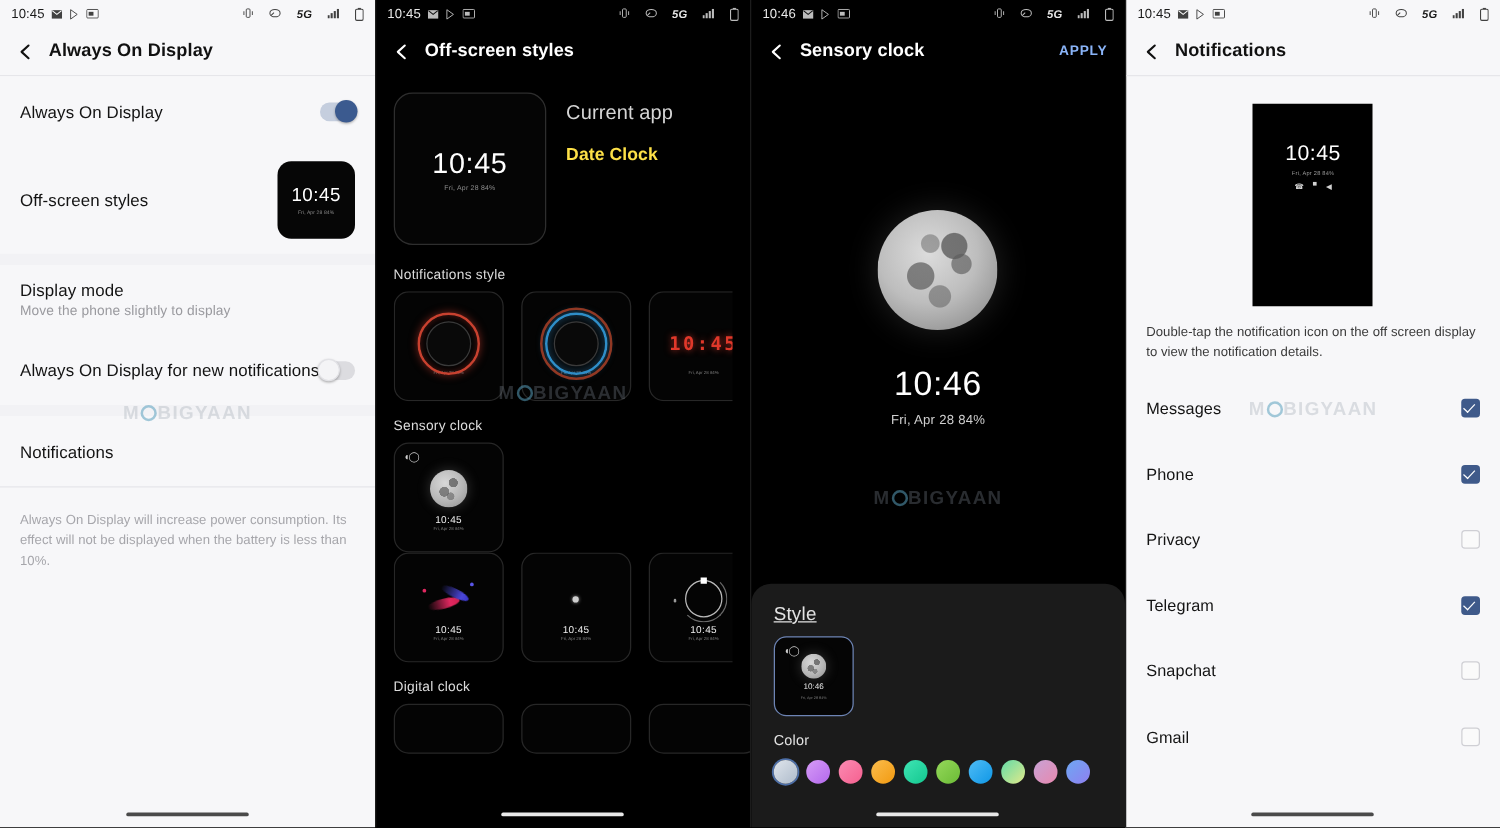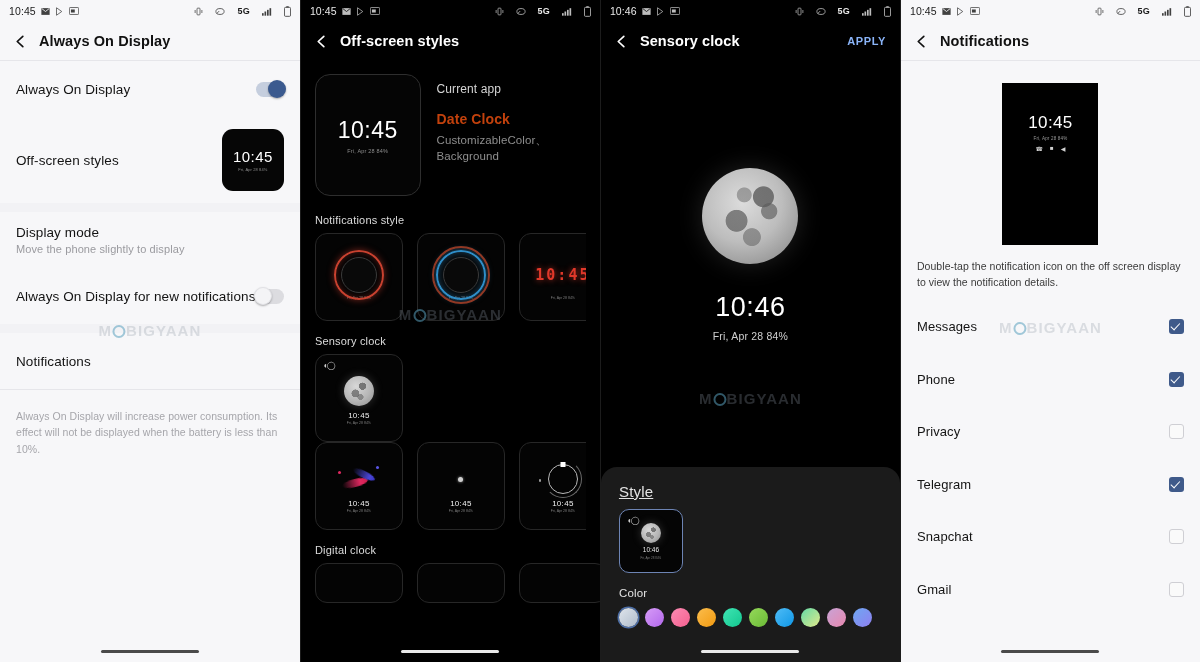--- a/index.html
+++ b/index.html
@@ -15,21 +15,21 @@
   .panel.dark  { background: #000000; }
   .panel + .panel { border-left: 1px solid #1c1c1c; }
 
   
   .statusbar {
     height: 22px; display: flex; align-items: center;
     padding: 0 9px; font-size: 10px; letter-spacing: .1px;
   }
   .statusbar .clock { font-size: 10.5px; font-weight: 500; }
   .sb-left { display: flex; align-items: center; gap: 5px; }
-  .sb-right { margin-left: auto; display: flex; align-items: center; gap: 12px; }
+  .sb-right { margin-left: auto; display: flex; gap: 12px; font-style: italic; }
   .light .statusbar { color: #1a1a1a; }
   .dark  .statusbar { color: #e8e8e8; }
   .sbicon { display: inline-block; opacity: .85; }
   .sbicon svg { display: block; }
   .nettext { font-size: 9px; font-weight: 600; letter-spacing: .2px; }
 
   
   .appbar { height: 38px; display: flex; align-items: center; padding: 0 14px; gap: 12px; }
   .appbar .title { font-size: 14.5px; font-weight: 600; letter-spacing: .1px; }
   .light .appbar { color: #111; }
@@ -95,22 +95,22 @@
   .preview-row { display: flex; gap: 16px; padding: 14px 0 4px 0; }
   .preview-card {
     width: 122px; height: 122px; border-radius: 15px;
     border: 1px solid #2e2e2e; background: #050505;
     display: flex; flex-direction: column; align-items: center; justify-content: center;
     gap: 4px;
   }
   .preview-card .t { font-size: 23px; font-weight: 300; color: #fff; letter-spacing: .5px; }
   .preview-card .d { font-size: 5.5px; color: #8f8f8f; letter-spacing: .2px; }
   .preview-meta { padding-top: 8px; display: flex; flex-direction: column; }
-  .preview-meta .k { font-size: 12px; color: #d5d5d5; letter-spacing: .1px; }
-  .preview-meta .n { font-size: 14px; font-weight: 700; color: #c2410c; margin-top: 15px; letter-spacing: .1px; }
+  .preview-meta .k { font-size: 16px; color: #d5d5d5; letter-spacing: .1px; }
+  .preview-meta .n { font-size: 14px; font-weight: 700; color: #fde047; margin-top: 15px; letter-spacing: .1px; }
   .preview-meta .s { font-size: 11.5px; color: #8e8e8e; margin-top: 6px; line-height: 1.35; letter-spacing: .1px; }
 
   .sec-title { font-size: 11px; color: #dcdcdc; margin: 14px 0 7px 0; letter-spacing: .2px; }
   .thumb-row { display: flex; gap: 14px; }
   .thumb {
     width: 88px; height: 88px; flex: 0 0 88px; border-radius: 12px;
     border: 1px solid #272727; background: #040404;
     position: relative; overflow: hidden;
     display: flex; flex-direction: column; align-items: center; justify-content: center;
   }
@@ -429,21 +429,20 @@
 
     <div class="p2-body">
       <div class="preview-row">
         <div class="preview-card">
           <span class="t">10:45</span>
           <span class="d">Fri, Apr 28  84%</span>
         </div>
         <div class="preview-meta">
           <span class="k">Current app</span>
           <span class="n">Date Clock</span>
-          <span class="s">CustomizableColor、Background</span>
         </div>
       </div>
 
       <div class="sec-title">Notifications style</div>
       <div class="thumb-row clip">
         <div class="thumb">
           <div class="art">
               <div class="gauge red">
                 <div class="inner"></div>
               </div>

